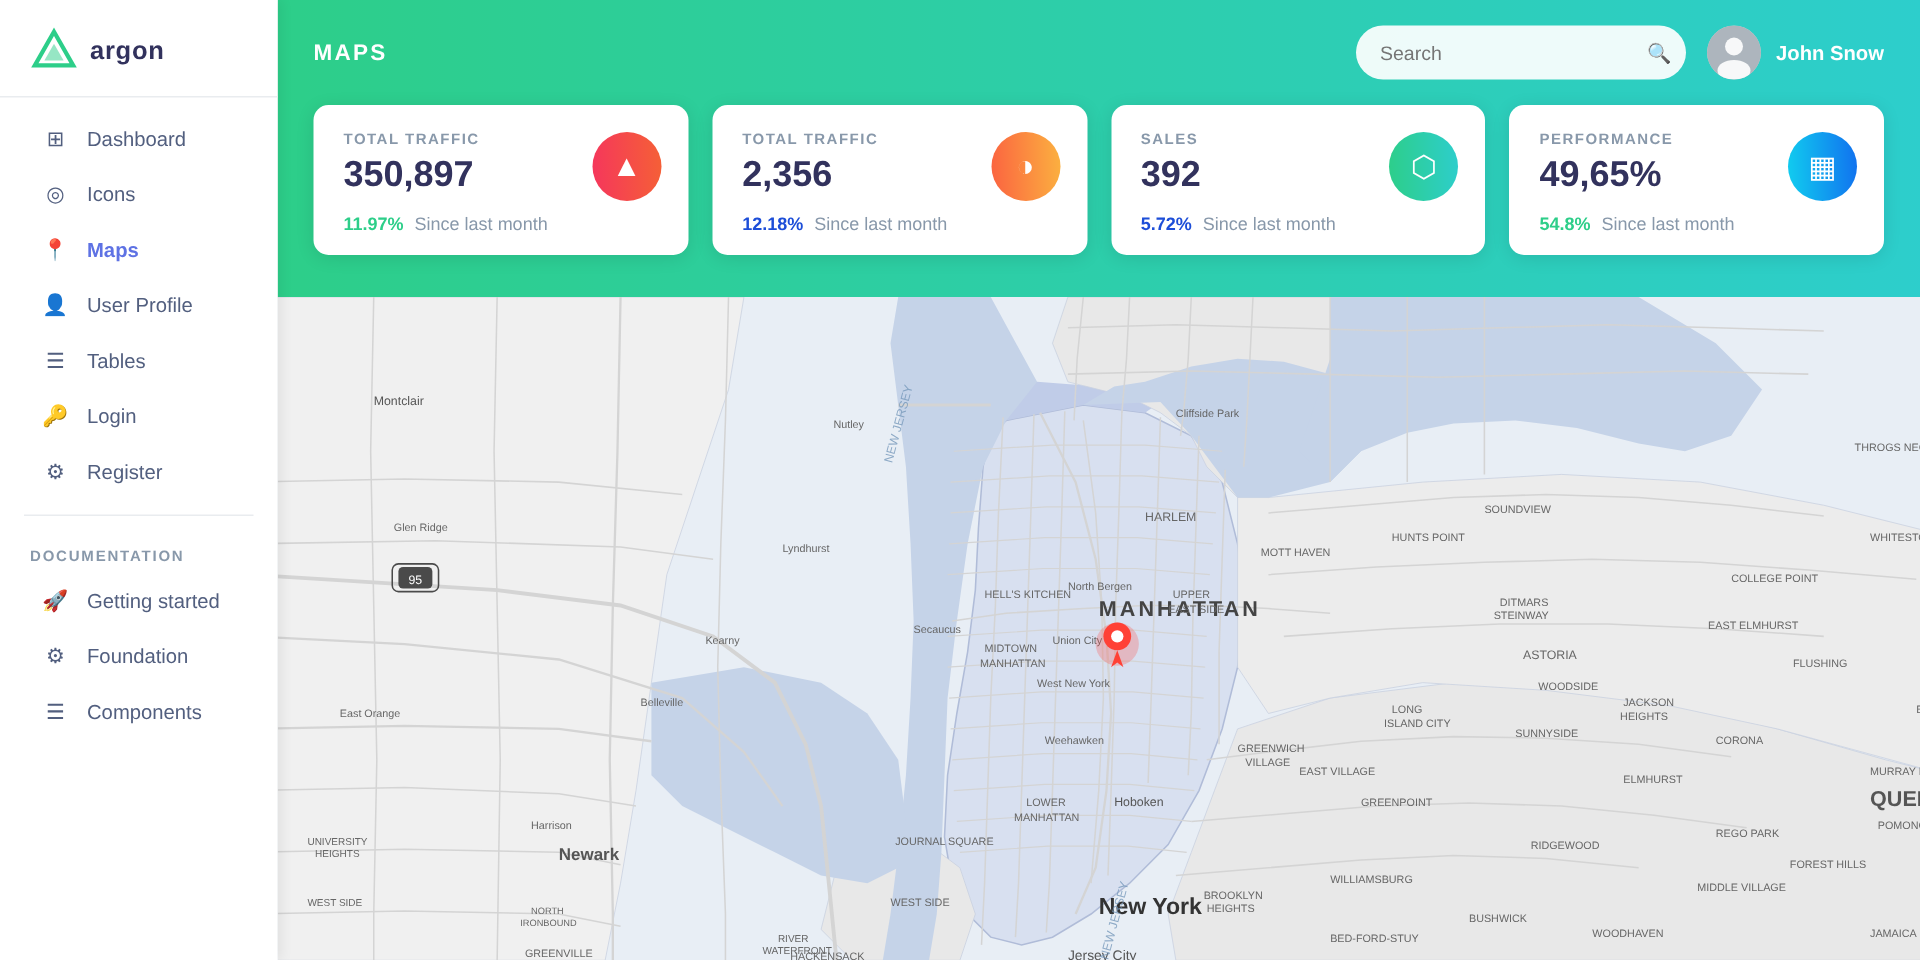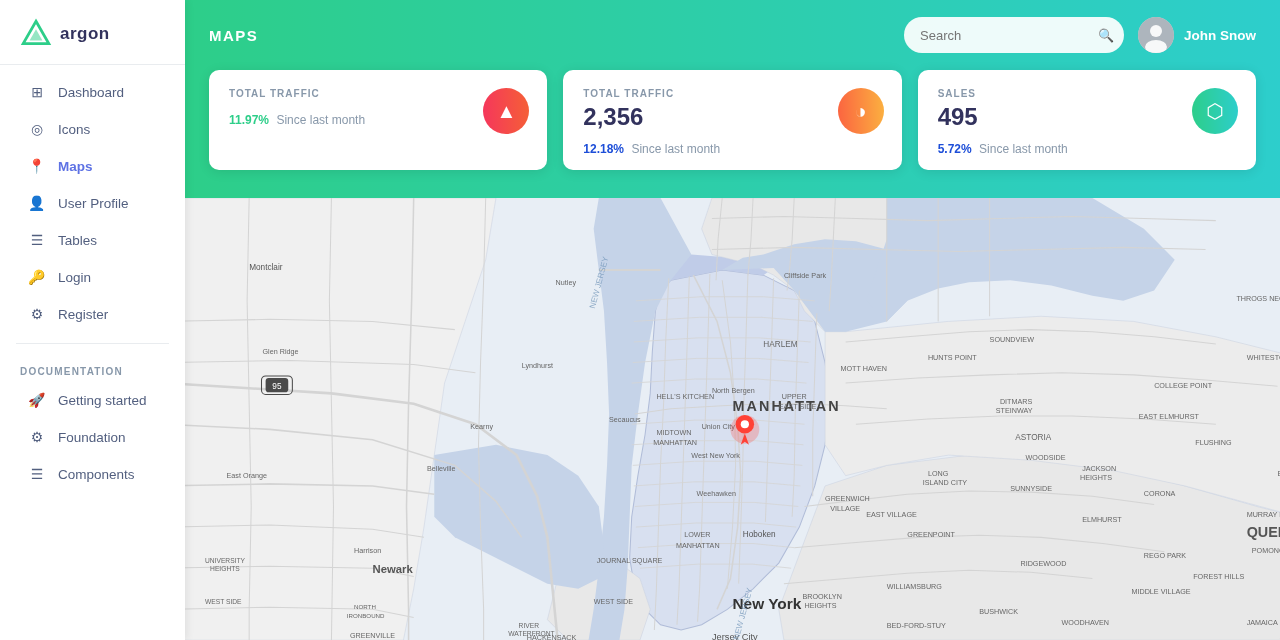--- a/index.html
+++ b/index.html
@@ -296,41 +296,51 @@
           </svg>
         </div>
         <span class="user-name">John Snow</span>
       </div>
     </div>
   </div>
 
   <div id="stats-area">
   <div class="stat-card">
     <div class="stat-label">TOTAL TRAFFIC</div>
+    <div class="stat-value">350,897</div>
     <div class="stat-icon icon-red">▲</div>
     <div class="stat-change">
       <span class="positive">11.97%</span>
       <span class="label">Since last month</span>
     </div>
   </div>
       <div class="stat-card">
     <div class="stat-label">TOTAL TRAFFIC</div>
     <div class="stat-value">2,356</div>
     <div class="stat-icon icon-orange">◑</div>
     <div class="stat-change">
       <span class="negative">12.18%</span>
       <span class="label">Since last month</span>
     </div>
   </div>
       <div class="stat-card">
     <div class="stat-label">SALES</div>
-    <div class="stat-value">495</div>
+    <div class="stat-value">392</div>
     <div class="stat-icon icon-green">⬡</div>
     <div class="stat-change">
       <span class="negative">5.72%</span>
+      <span class="label">Since last month</span>
+    </div>
+  </div>
+      <div class="stat-card">
+    <div class="stat-label">PERFORMANCE</div>
+    <div class="stat-value">49,65%</div>
+    <div class="stat-icon icon-blue">▦</div>
+    <div class="stat-change">
+      <span class="positive">54.8%</span>
       <span class="label">Since last month</span>
     </div>
   </div>
     </div>
 
   <div id="map-area">
     <div class="map-container">
       <svg class="map-svg" viewBox="0 0 1100 430" preserveAspectRatio="xMidYMid slice">
 
         <rect width="1100" height="430" fill="#e8eef5"></rect>

